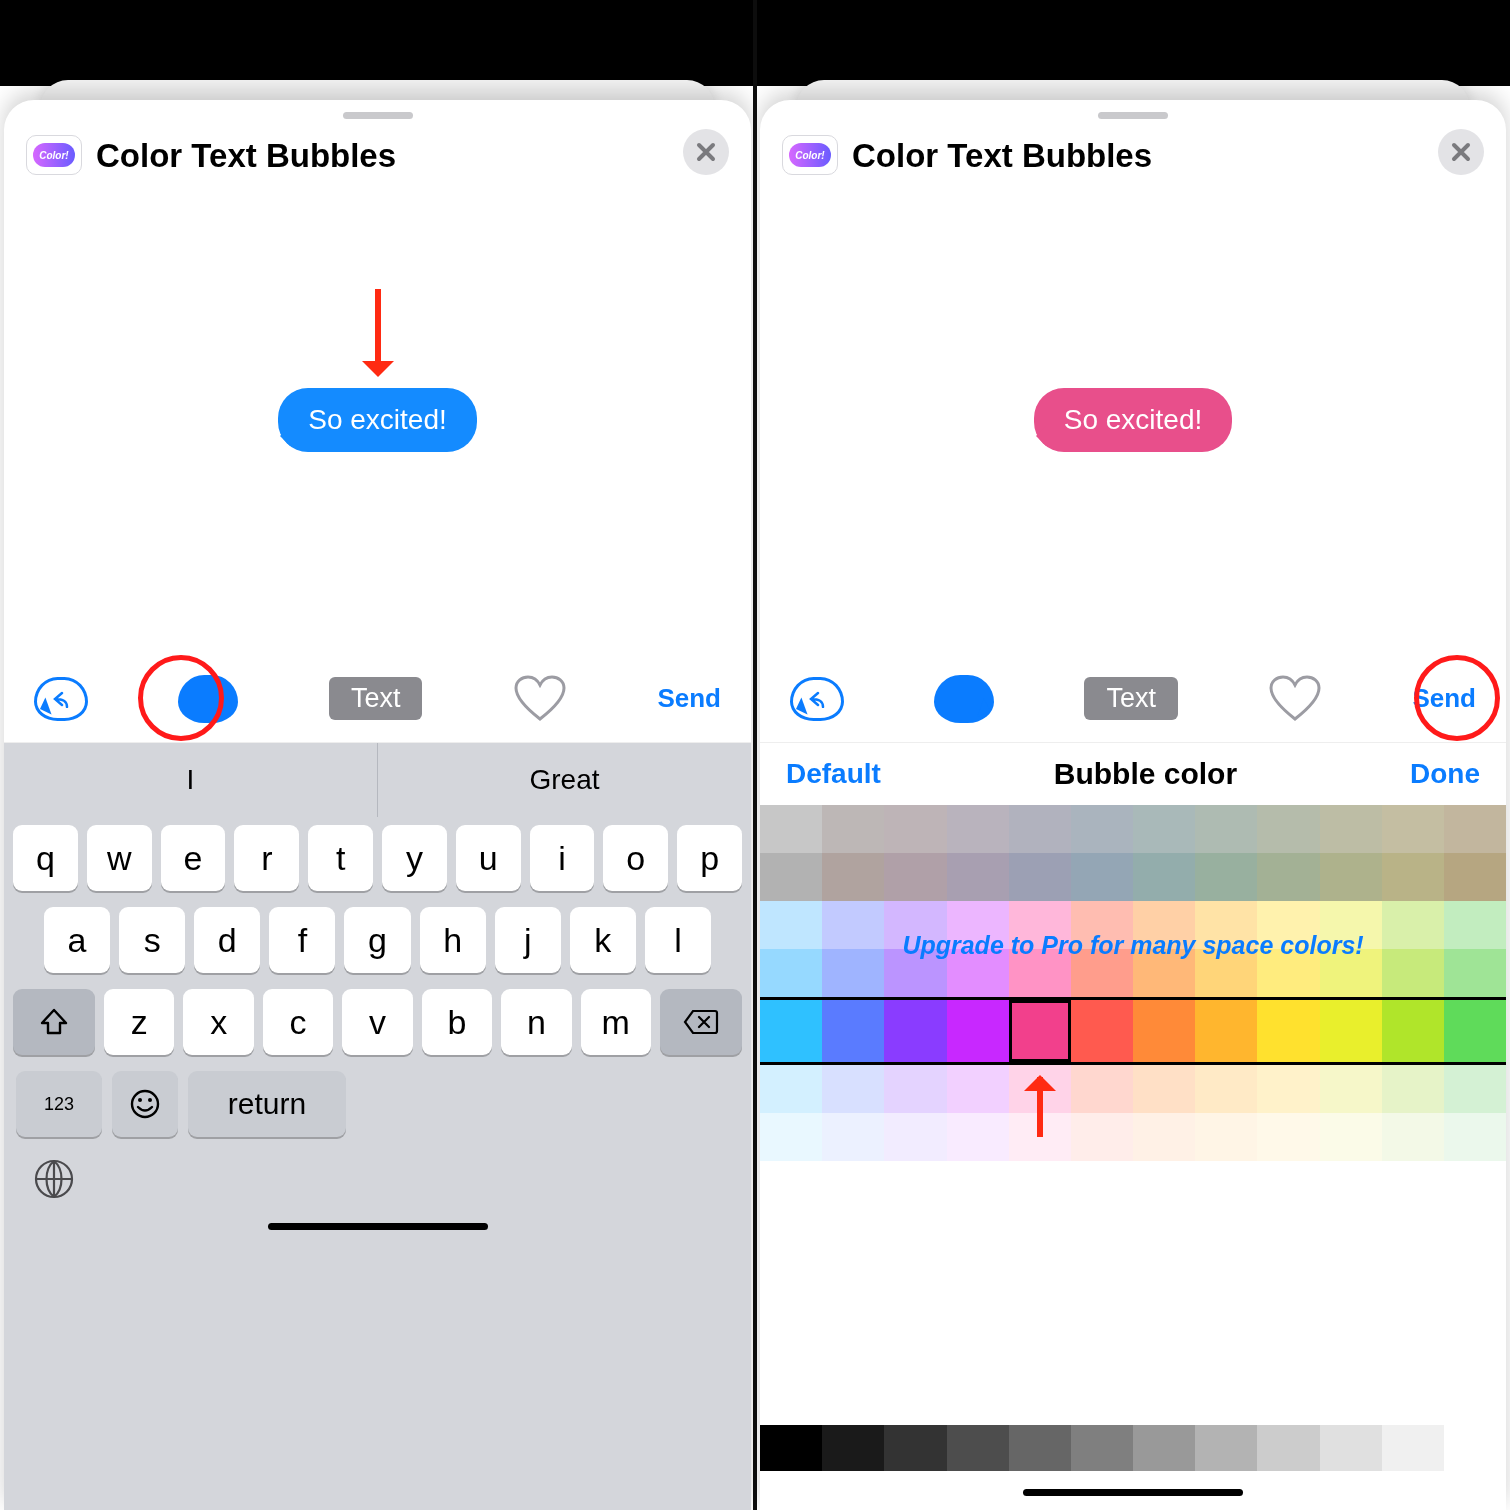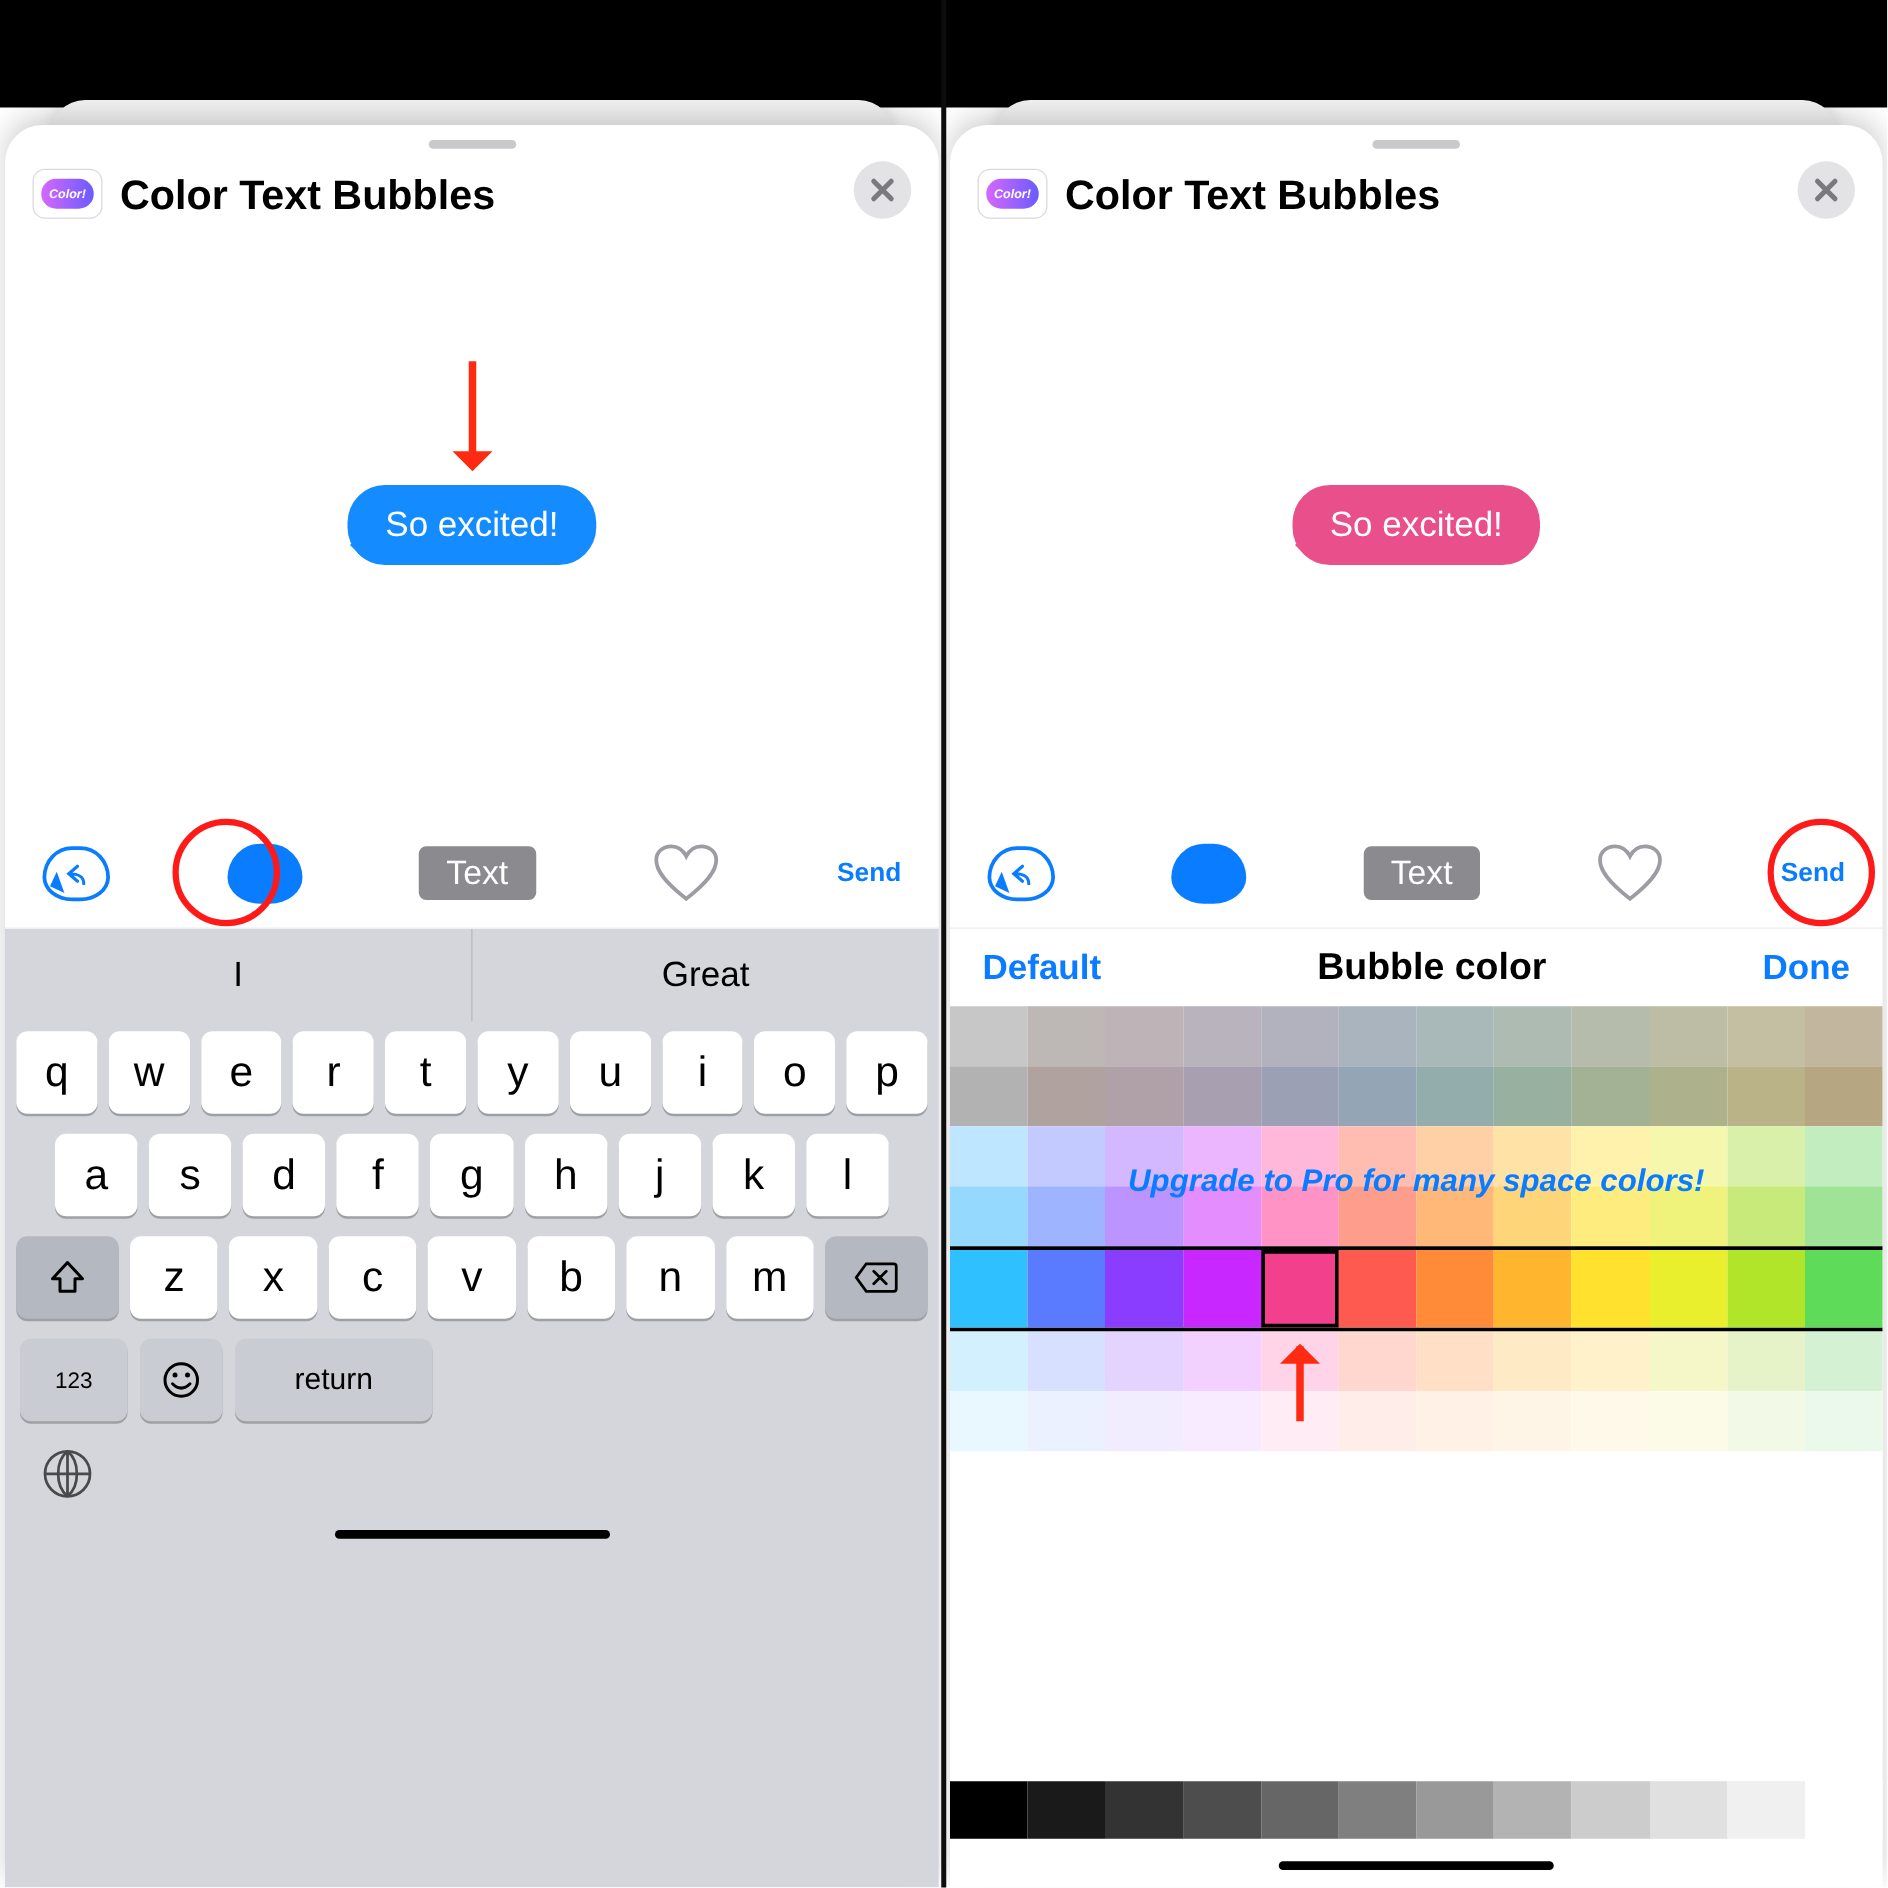--- a/index.html
+++ b/index.html
@@ -82,21 +82,21 @@
   }
   .circled {
     position:absolute; width:86px; height:86px; border:5px solid #ff1a1a; border-radius:50%;
     pointer-events:none;
   }
   .tbtn { display:flex; align-items:center; justify-content:center; }
   .textpill {
     background:#8a8a8f; color:#fff; font-size:27px; font-weight:500;
     padding:6px 22px; border-radius:6px;
   }
-  .sendlnk { color:#0a7cff; font-size:21px; font-weight:700; }
+  .sendlnk { color:#0a7cff; font-size:26px; font-weight:700; }
   .speechsolid {
     width:60px; height:48px; border-radius:48% 48% 48% 48% / 62% 62% 48% 48%;
     background:#0a7cff; position:relative;
   }
   .speechsolid::after{
     content:""; position:absolute; right:-6px; bottom:2px;
     width:0;height:0;border:10px solid transparent;border-left-color:#0a7cff;
     transform:rotate(20deg);
   }
   .speechol {
@@ -249,21 +249,21 @@
         <div class="bottomrow">
           <div class="key num" style="flex:0 0 86px;font-size:18px">123</div>
           <div class="key num" style="flex:0 0 66px">
             <svg width="32" height="32" viewBox="0 0 32 32">
                 <circle cx="16" cy="16" r="13" fill="none" stroke="#000" stroke-width="2.4"></circle>
                 <circle cx="11" cy="12" r="2" fill="#000"></circle>
                 <circle cx="21" cy="12" r="2" fill="#000"></circle>
                 <path d="M9 19 Q16 26 23 19" fill="none" stroke="#000" stroke-width="2.4" stroke-linecap="round"></path>
               </svg>
           </div>
-          <div class="key num" style="flex:0 0 158px;font-size:24px">return</div>
+          <div class="key num" style="flex:0 0 158px;font-size:30px">return</div>
         </div>
         <div style="display:flex;align-items:center;padding:6px 28px 0;">
           <div>
             <svg width="44" height="44" viewBox="0 0 44 44">
                 <circle cx="22" cy="22" r="18" fill="none" stroke="#4a4a4d" stroke-width="2.2"></circle>
                 <path d="M4 22 H40 M22 4 V40 M22 4 C12 12 12 32 22 40 M22 4 C32 12 32 32 22 40" fill="none" stroke="#4a4a4d" stroke-width="2.2"></path>
               </svg>
           </div>
         </div>
         <div class="homebar"></div>

